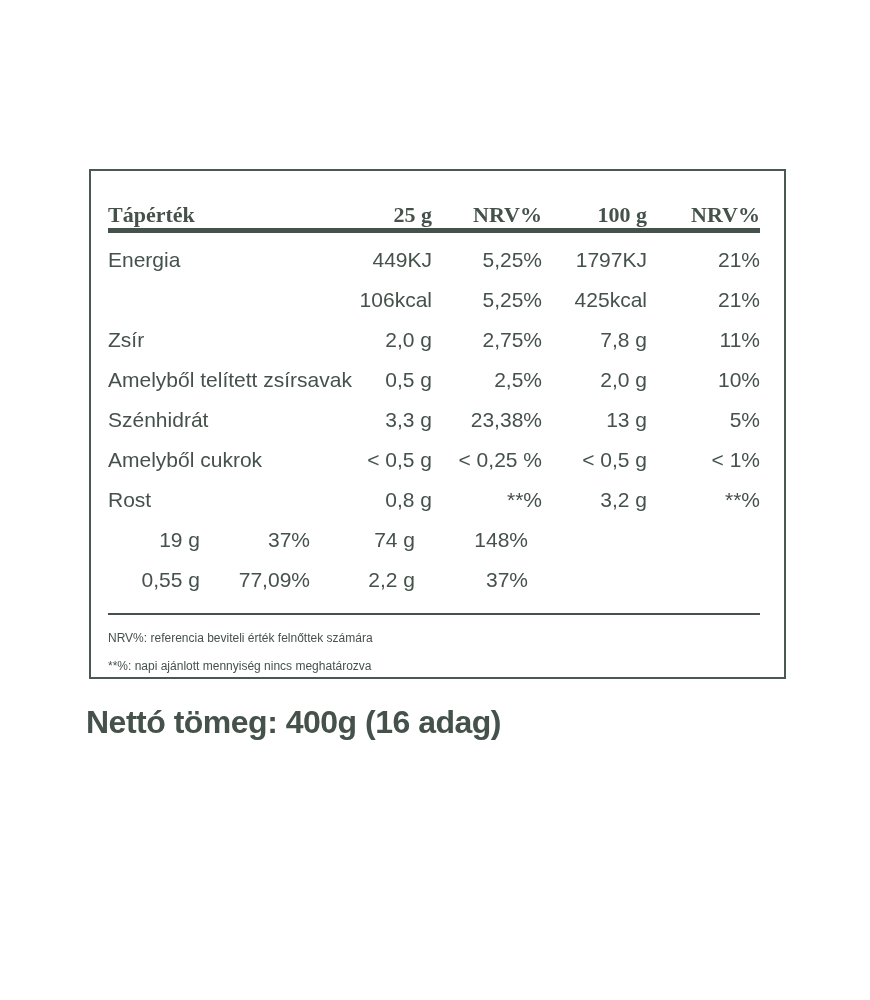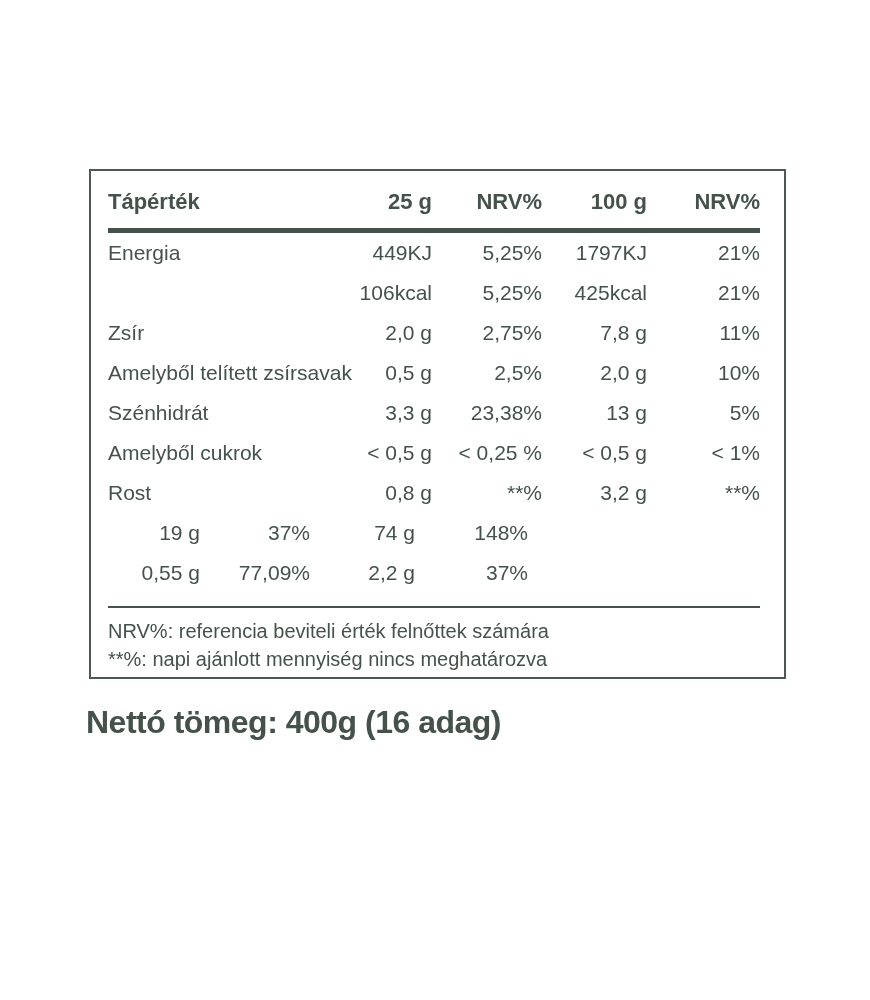--- a/index.html
+++ b/index.html
@@ -19,44 +19,45 @@
   .nutri-table{
     position:absolute;
     left:89px;top:169px;
     width:697px;height:510px;
     box-sizing:border-box;
     border:2px solid var(--border);
     padding:0 24px 0 17px;
   }
   .thead{
     display:flex;
-    align-items:center;
+    align-items:flex-end;
     height:52px;
     padding-top:5px;
     border-bottom:5px solid var(--ink);
     font-weight:bold;
     font-size:22px;
+    font-family:Liberation Serif, serif;
   }
-  .rows{}
+  .rows{padding-top:7px;}
   .row{
     display:flex;
     align-items:center;
     height:40px;
     font-size:21px;
   }
   .c-label{flex:1 1 0;min-width:0;white-space:nowrap;text-align:left;}
   .c2{width:92px;text-align:right;white-space:nowrap;}
   .c3{width:110px;text-align:right;white-space:nowrap;}
   .c4{width:105px;text-align:right;white-space:nowrap;}
   .c5{width:113px;text-align:right;white-space:nowrap;}
   .footnotes{
     margin-top:13px;
     border-top:2px solid var(--ink);
     padding-top:9px;
-    font-size:20px;
+    font-size:12px;
     line-height:28px;
   }
   .net-weight{
     position:absolute;
     left:86px;top:704px;
     font-size:32px;
     font-weight:bold;
     letter-spacing:-0.5px;
     white-space:nowrap;
   }

